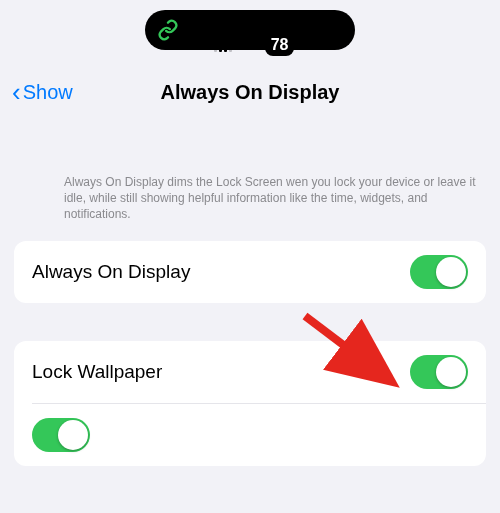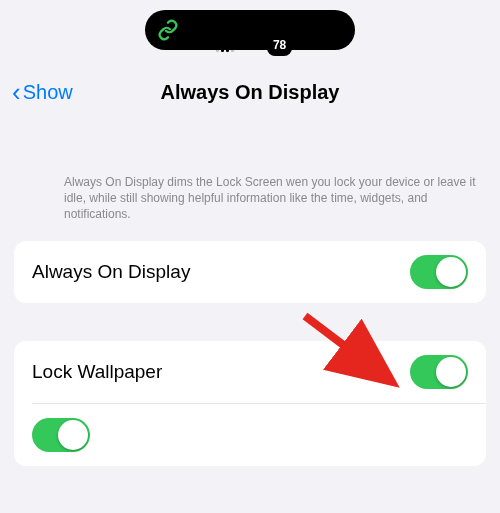--- a/index.html
+++ b/index.html
@@ -66,21 +66,21 @@
       font-weight: 500;
       color: #000;
     }
     .battery {
       display: flex;
       align-items: center;
       background: #000;
       color: #fff;
       border-radius: 8px;
       padding: 7px 6px;
-      font-size: 12px;
+      font-size: 16px;
       font-weight: 600;
       height: 22px;
       position: relative;
     }
     .battery::after {
       content: "";
       position: absolute;
       right: -3px;
       top: 50%;
       transform: translateY(-50%);

